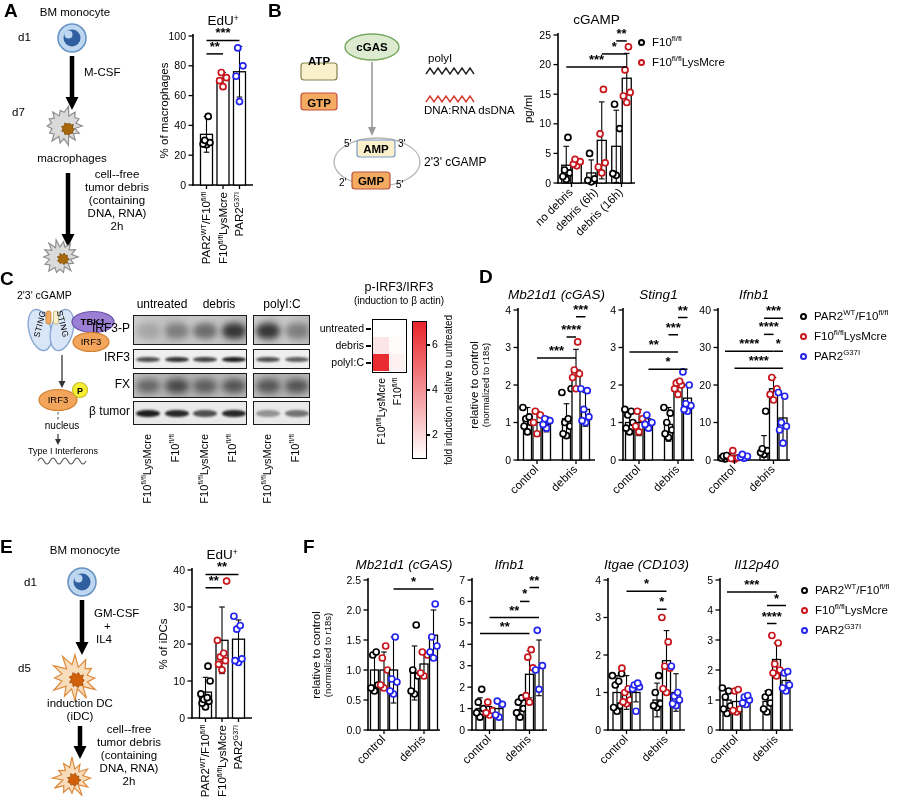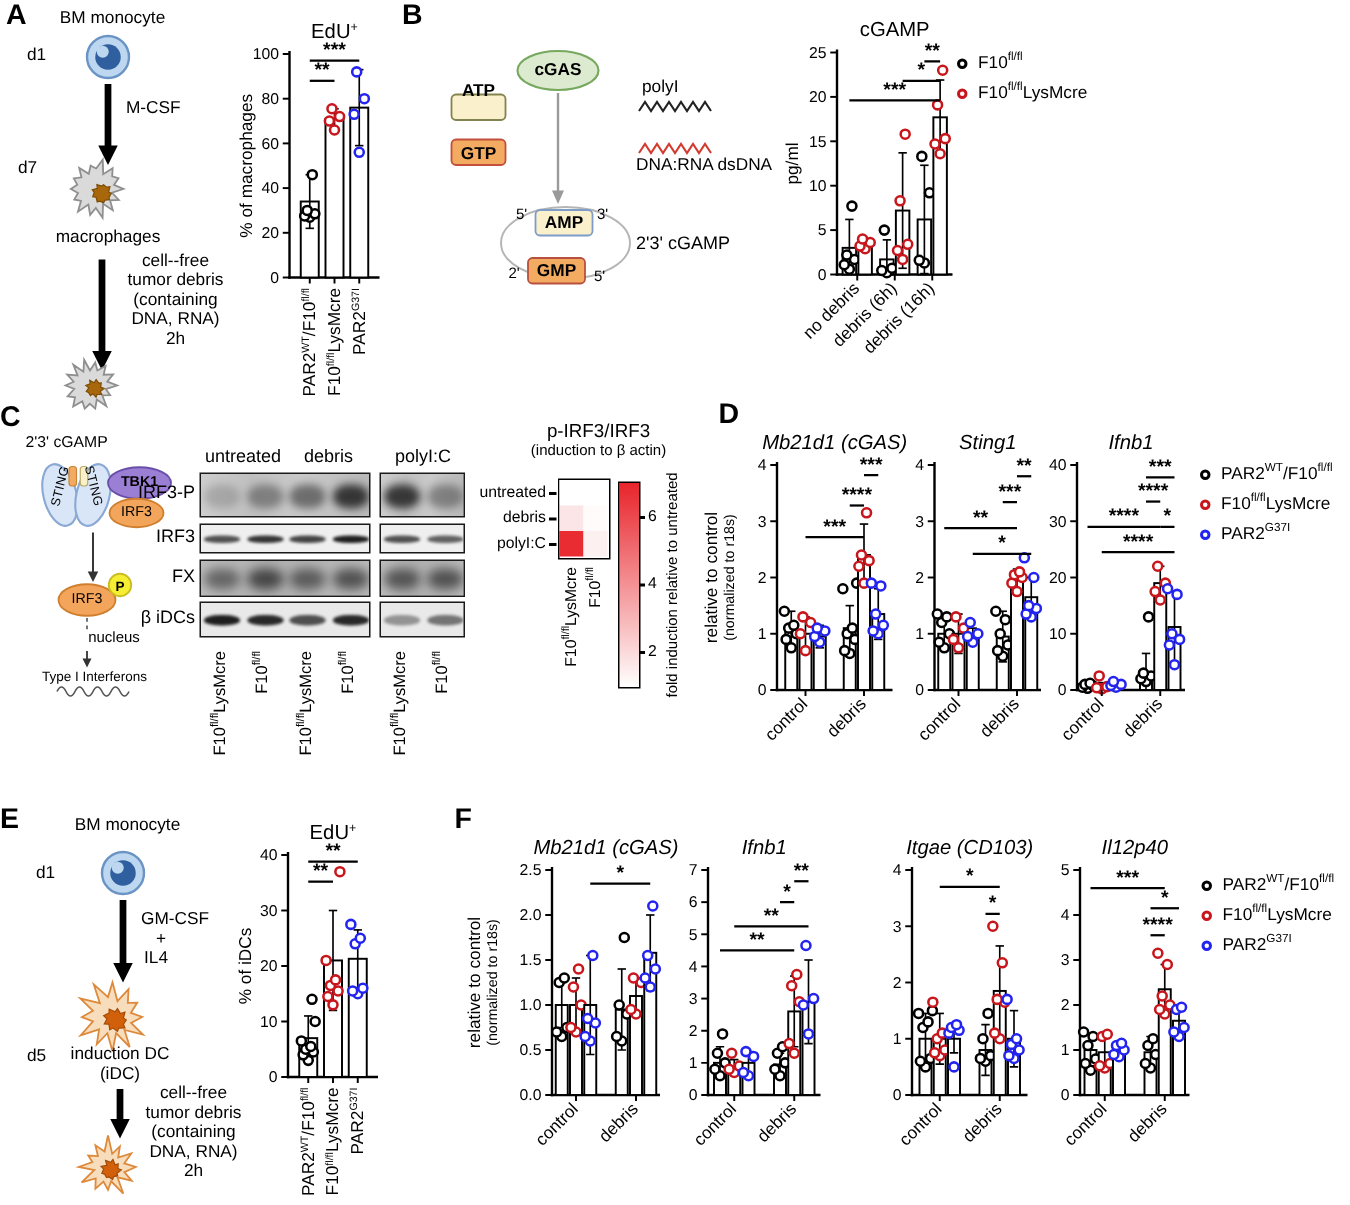--- a/index.html
+++ b/index.html
@@ -273,30 +273,30 @@
     </g>
     <path d="M33 176 q3 -6 6 0 t6 0 t6 0 t6 0 t6 0 t6 0 t6 0 t6 0" fill="none" stroke="#555" stroke-width="1.1"></path>
   </svg>
   <div class="t s105" style="left:17px;top:289px">2'3' cGAMP</div>
   <div class="sting" style="left:26px;top:319px;transform:rotate(-76deg)">STING</div>
   <div class="sting" style="left:49px;top:319px;transform:rotate(76deg)">STING</div>
   <div class="t ctr b" style="left:93px;top:317px;font-size:9.5px">TBK1</div>
   <div class="t ctr" style="left:91px;top:337px;font-size:9.5px">IRF3</div>
   <div class="t ctr" style="left:58px;top:395px;font-size:9.5px">IRF3</div>
   <div class="t ctr b" style="left:80px;top:386px;font-size:9px">P</div>
-  <div class="t ctr s10" style="left:76px;top:420px">nucleus</div>
+  <div class="t ctr s10" style="left:62px;top:420px">nucleus</div>
   <div class="t ctr" style="left:63px;top:446px;font-size:9px">Type I Interferons</div>
 
   <div class="t ctr s12" style="left:162px;top:298px">untreated</div>
   <div class="t ctr s12" style="left:219px;top:298px">debris</div>
   <div class="t ctr s12" style="left:282px;top:298px">polyI:C</div>
   <div class="t s12" style="left:84px;top:322px;width:46px;text-align:right">IRF3-P</div>
   <div class="t s12" style="left:84px;top:351px;width:46px;text-align:right">IRF3</div>
   <div class="t s12" style="left:84px;top:378px;width:46px;text-align:right">FX</div>
-  <div class="t s12" style="left:84px;top:405px;width:46px;text-align:right">β iDCs</div>
+  <div class="t s12" style="left:84px;top:405px;width:46px;text-align:right">β tumor</div>
   <div class="blot r0" style="left:133px;top:315px;width:114px;height:30px">
       <div class="band r0" style="left: 2.28px; width: 23.94px; opacity: 0.18;"></div>
       <div class="band r0" style="left: 30.78px; width: 23.94px; opacity: 0.38;"></div>
       <div class="band r0" style="left: 59.28px; width: 23.94px; opacity: 0.5;"></div>
       <div class="band r0" style="left: 87.78px; width: 23.94px; opacity: 0.8;"></div>
     </div>
   <div class="blot r0" style="left:253px;top:315px;width:57px;height:30px">
       <div class="band r0" style="left: 2.28px; width: 23.94px; opacity: 0.8;"></div>
       <div class="band r0" style="left: 30.78px; width: 23.94px; opacity: 0.38;"></div>
     </div>
@@ -650,21 +650,21 @@
       <polygon points="63.5,198 76.5,198 70,211" fill="#000"></polygon>
     </g>
     <path fill="#f8ddbd" stroke="#dd8a3d" stroke-width="1.2" d="M72.8,227.6 L80.5,230.0 L72.9,233.4 L77.8,239.1 L68.3,236.9 L72.2,247.7 L64.1,239.5 L62.0,245.2 L59.0,239.7 L53.6,244.5 L53.8,237.6 L44.4,240.2 L52.9,232.0 L42.5,230.0 L51.6,226.7 L48.8,222.4 L55.3,222.7 L53.6,215.5 L59.7,219.6 L62.0,209.0 L64.8,221.2 L69.9,216.3 L68.8,223.7 L77.5,221.0 Z"></path>
     <path fill="#d2600a" stroke="#a34a05" stroke-width="0.8" d="M68.6,231.0 L70.9,232.0 L68.0,234.1 L68.5,235.8 L65.8,236.4 L65.1,238.4 L62.6,236.6 L61.0,237.1 L59.7,234.7 L57.9,234.2 L59.1,231.4 L57.4,229.6 L61.2,228.9 L60.4,225.7 L63.8,226.9 L65.3,224.9 L66.7,228.5 L68.8,227.9 Z"></path>
   </svg>
   <div class="t ctr" style="left:85px;top:544px">BM monocyte</div>
   <div class="t" style="left:24px;top:576px">d1</div>
   <div class="t" style="left:94px;top:607px">GM-CSF</div>
   <div class="t" style="left:104px;top:620px">+</div>
   <div class="t" style="left:96px;top:633px">IL4</div>
-  <div class="t" style="left:18px;top:698px">d5</div>
+  <div class="t" style="left:18px;top:662px">d5</div>
   <div class="t ctr" style="left:80px;top:697px">induction DC</div>
   <div class="t ctr" style="left:80px;top:710px">(iDC)</div>
   <div class="blk" style="left:92px;top:723px;width:74px">
     <div>cell--free</div>
     <div>tumor debris</div>
     <div>(containing</div>
     <div>DNA, RNA)</div>
     <div>2h</div>
   </div>
   <div class="chart" style="left:155px;top:546px">

